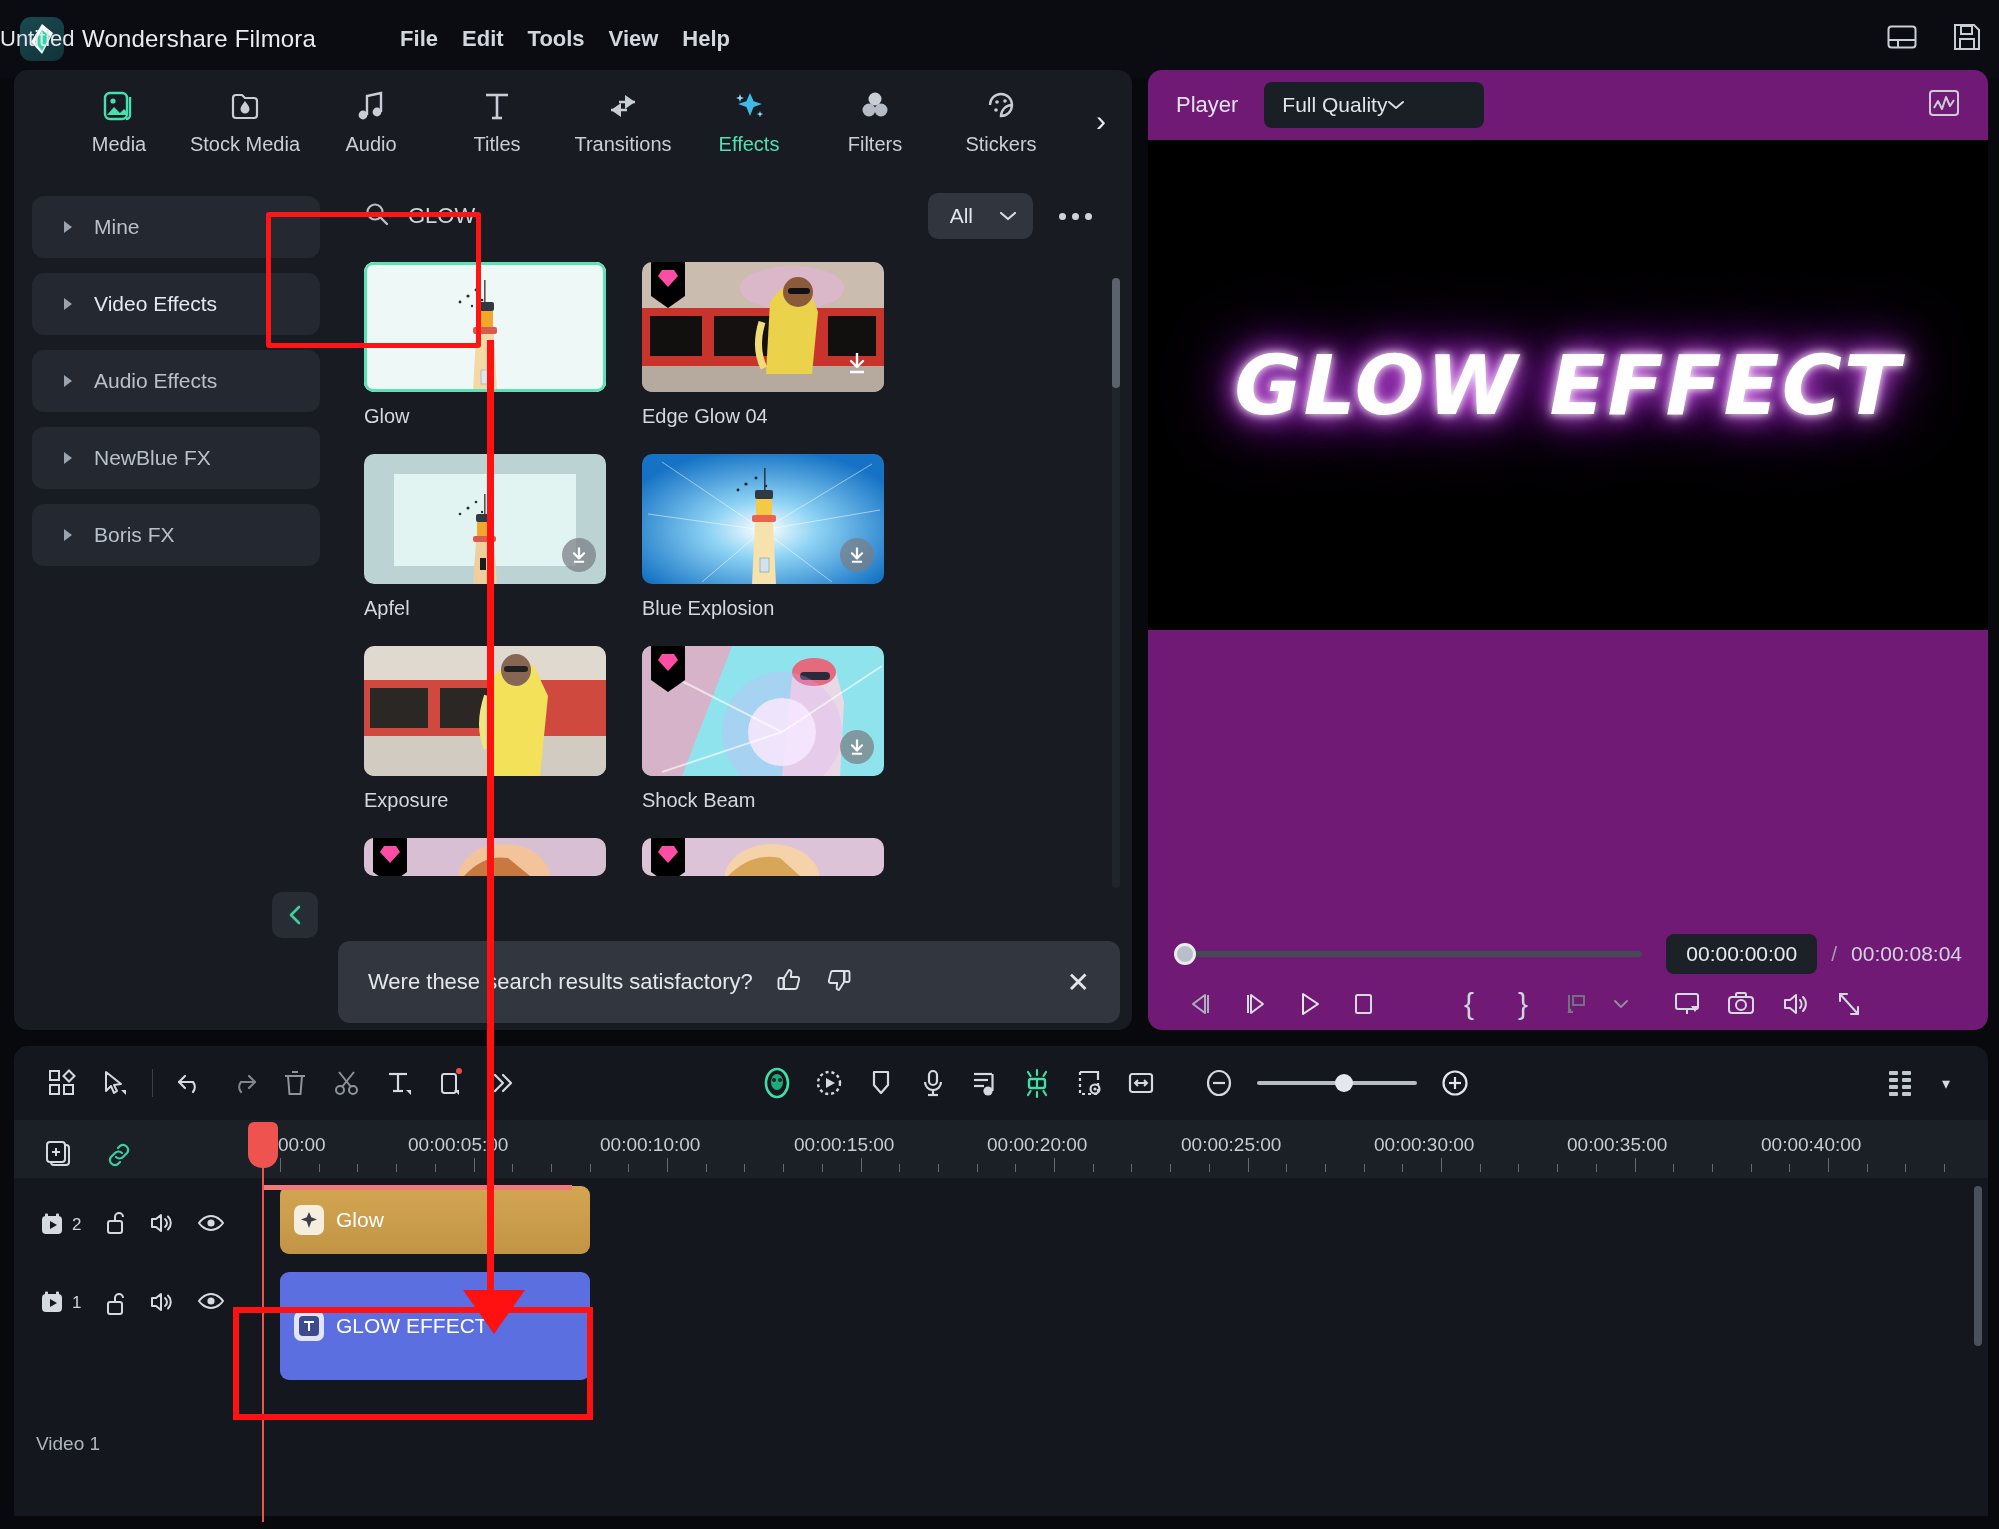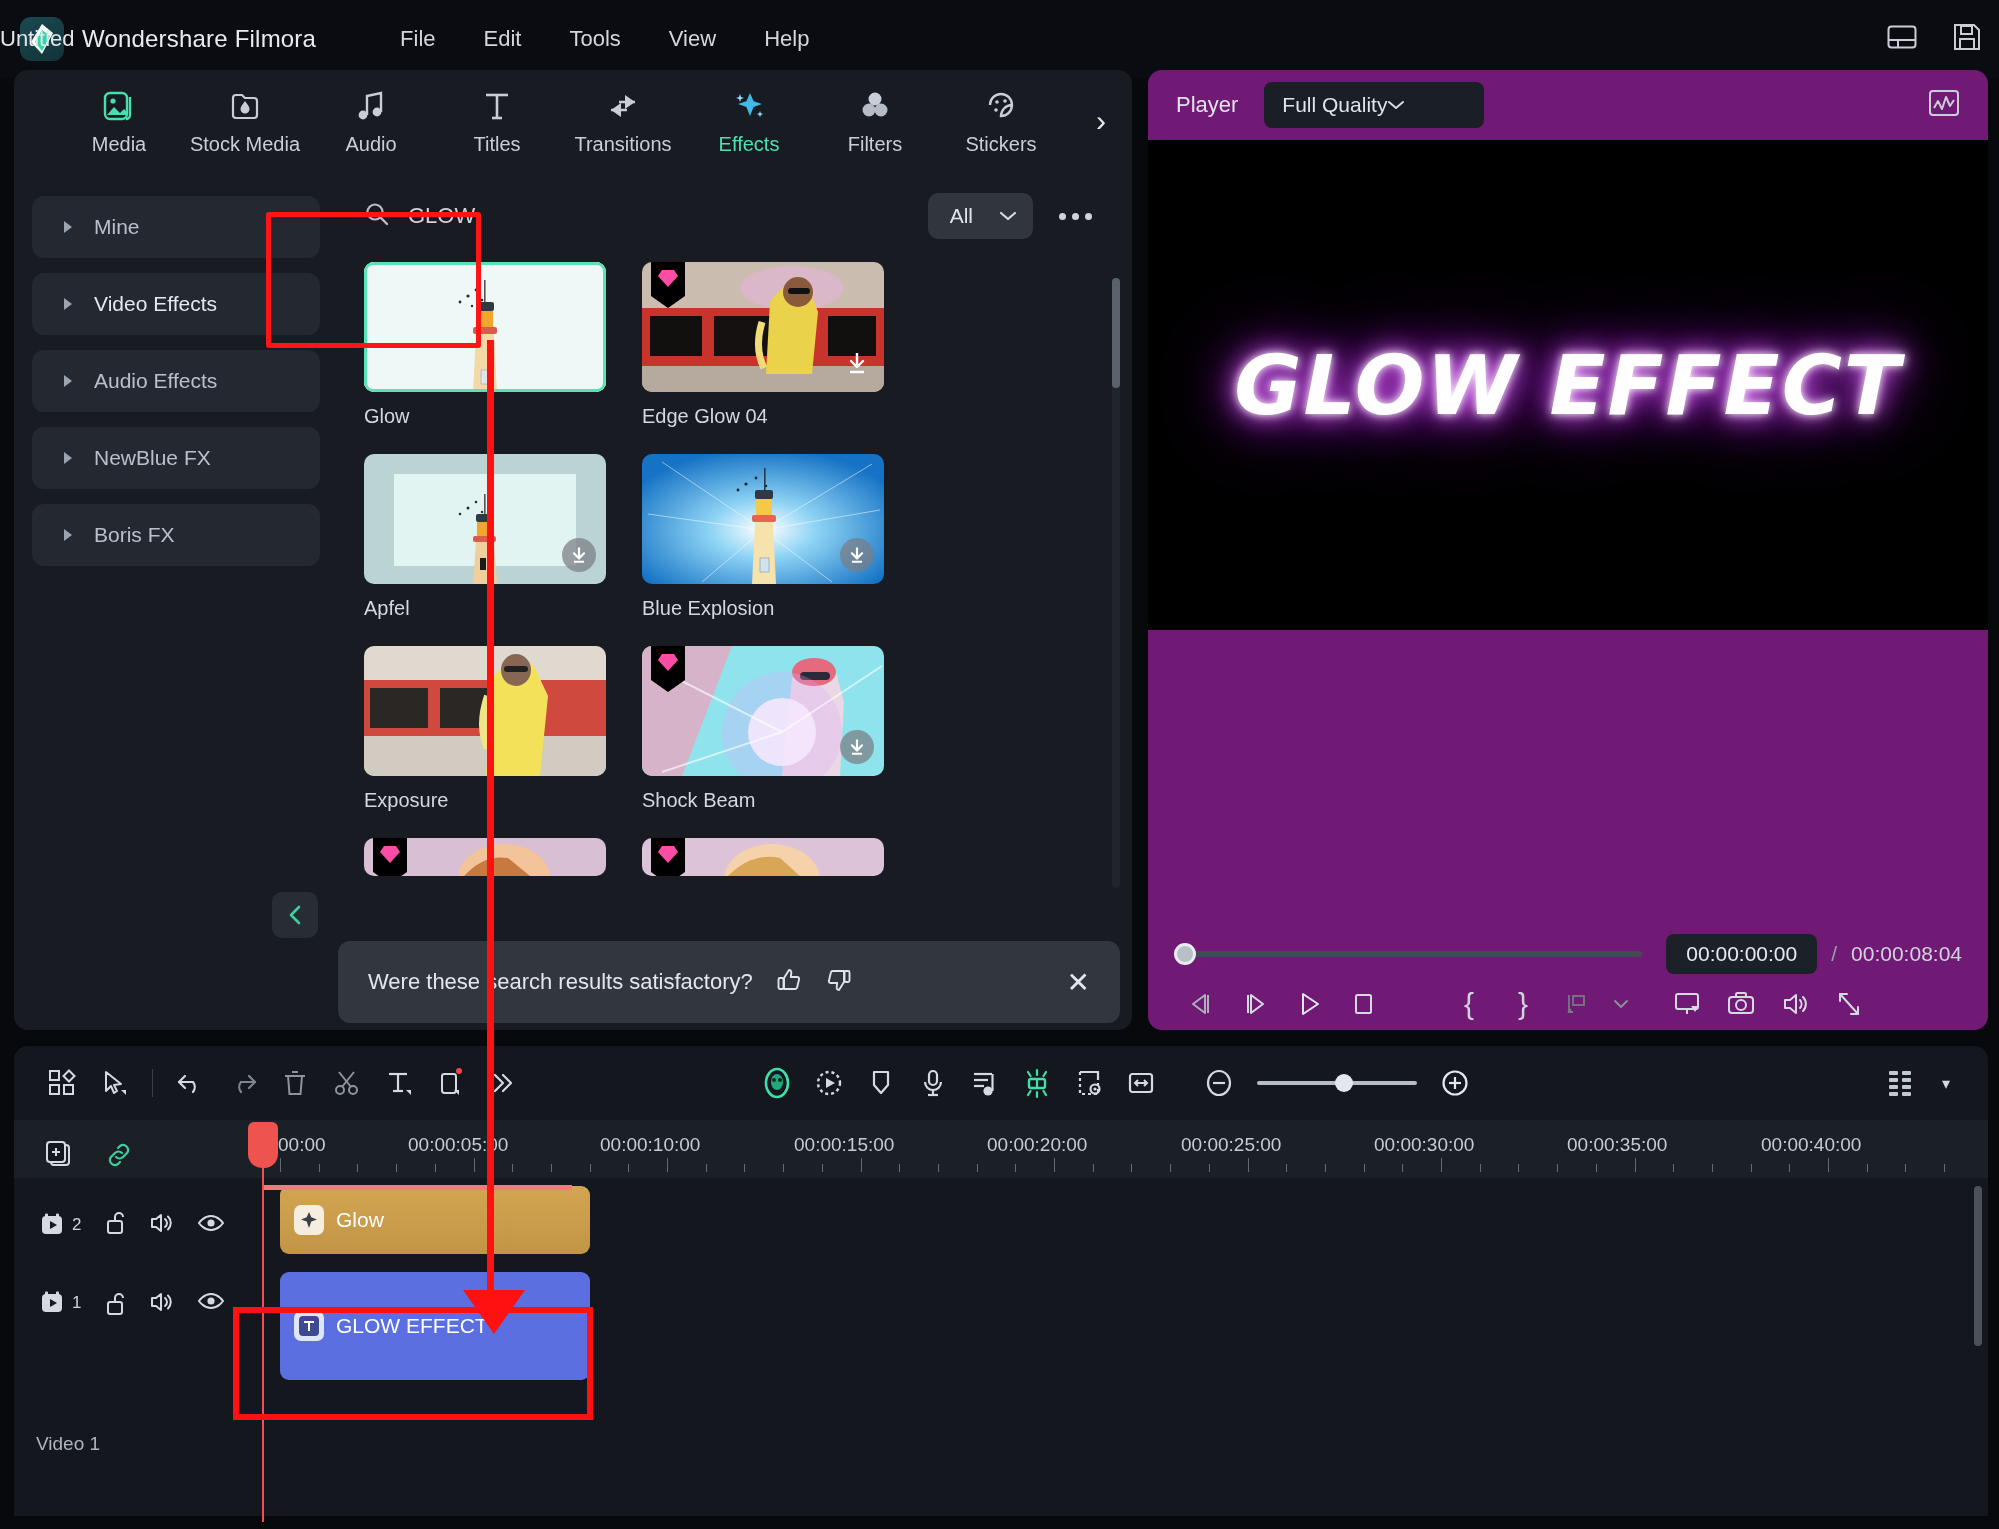--- a/index.html
+++ b/index.html
@@ -18,21 +18,21 @@
     background: #0a0c11; display: flex; align-items: center;
   }
   .logo-box {
     width: 44px; height: 44px; margin-left: 20px; border-radius: 11px;
     background: linear-gradient(150deg,#1a4a52,#123238);
     display: flex; align-items: center; justify-content: center;
   }
   .brand {
     margin-left: 18px; font-size: 24px; color: #e8ecf1; letter-spacing: .2px;
   }
-  .menus { display: flex; margin-left: 84px; gap: 48px; }
+  .menus { display: flex; margin-left: 84px; gap: 24px; font-weight: bold; }
   .menu-item { font-size: 22px; color: #d2d7de; cursor: default; }
   .win-title {
     position: absolute; left: 0; right: 0; text-align: left;
     font-size: 22px; color: #e3e7ec; pointer-events: none;
   }
   .titlebar-right {
     position: absolute; right: 18px; top: 0; height: 78px;
     display: flex; align-items: center; gap: 36px;
   }
 

